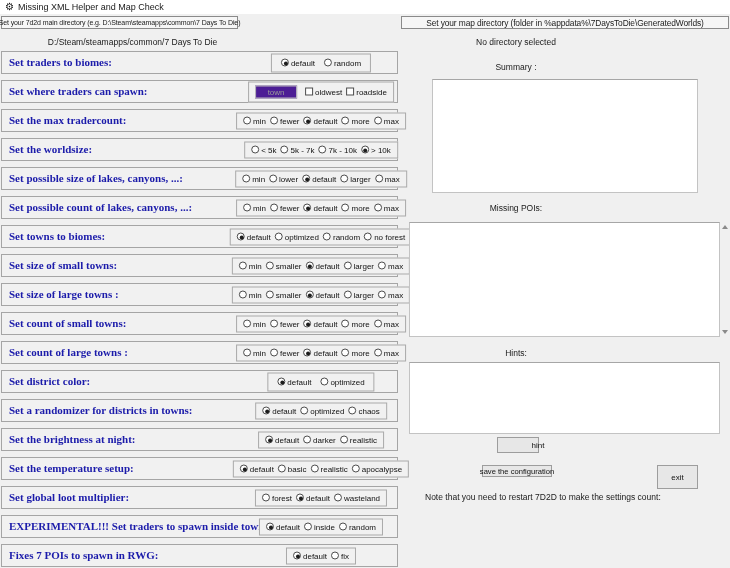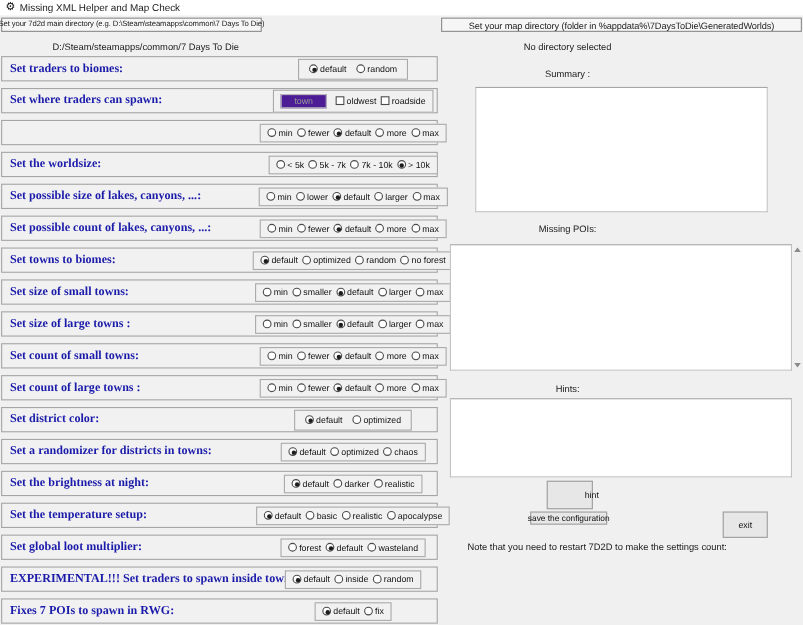--- a/index.html
+++ b/index.html
@@ -54,21 +54,21 @@
   #hints-box{left:409px;top:362px;width:311px;height:72px;}
   .vscroll{position:absolute;left:720px;top:222px;width:10px;height:115px;
     display:flex;flex-direction:column;justify-content:space-between;align-items:center;padding:3px 0;}
   .tri-up{width:0;height:0;border-left:3px solid transparent;border-right:3px solid transparent;
     border-bottom:4px solid #8a8a8a;}
   .tri-down{width:0;height:0;border-left:3px solid transparent;border-right:3px solid transparent;
     border-top:4px solid #8a8a8a;}
 
   .push-btn{position:absolute;display:flex;align-items:center;justify-content:center;
     background:#e7e7e7;border:1px solid #9d9d9d;font-size:8px;color:#111;cursor:default;white-space:nowrap;}
-  #hint-btn{left:497px;top:437px;width:39px;height:26px;padding-left:40px;}
+  #hint-btn{left:497px;top:437px;width:39px;height:16px;padding-left:40px;}
   #save-btn{left:482px;top:465px;width:70px;height:12px;font-size:7.6px;}
   #exit-btn{left:657px;top:465px;width:41px;height:24px;}
   #note{position:absolute;left:425px;top:492px;font-size:8.5px;color:#1a1a1a;white-space:nowrap;}
 </style>
 </head>
 <body>
 
 <div class="titlebar">
   <span class="gear">⚙</span>
   <span>Missing XML Helper and Map Check</span>
@@ -102,20 +102,21 @@
           <span class="checkbox"></span>
           <span>oldwest</span>
         </label>
         <label class="opt">
           <span class="checkbox"></span>
           <span>roadside</span>
         </label>
       </div>
     </div>
     <div class="row">
+      <span class="rlabel">Set the max tradercount:</span>
       <div class="group">
         <label class="opt">
           <span class="radio"></span>
           <span>min</span>
         </label>
         <label class="opt">
           <span class="radio"></span>
           <span>fewer</span>
         </label>
         <label class="opt">

